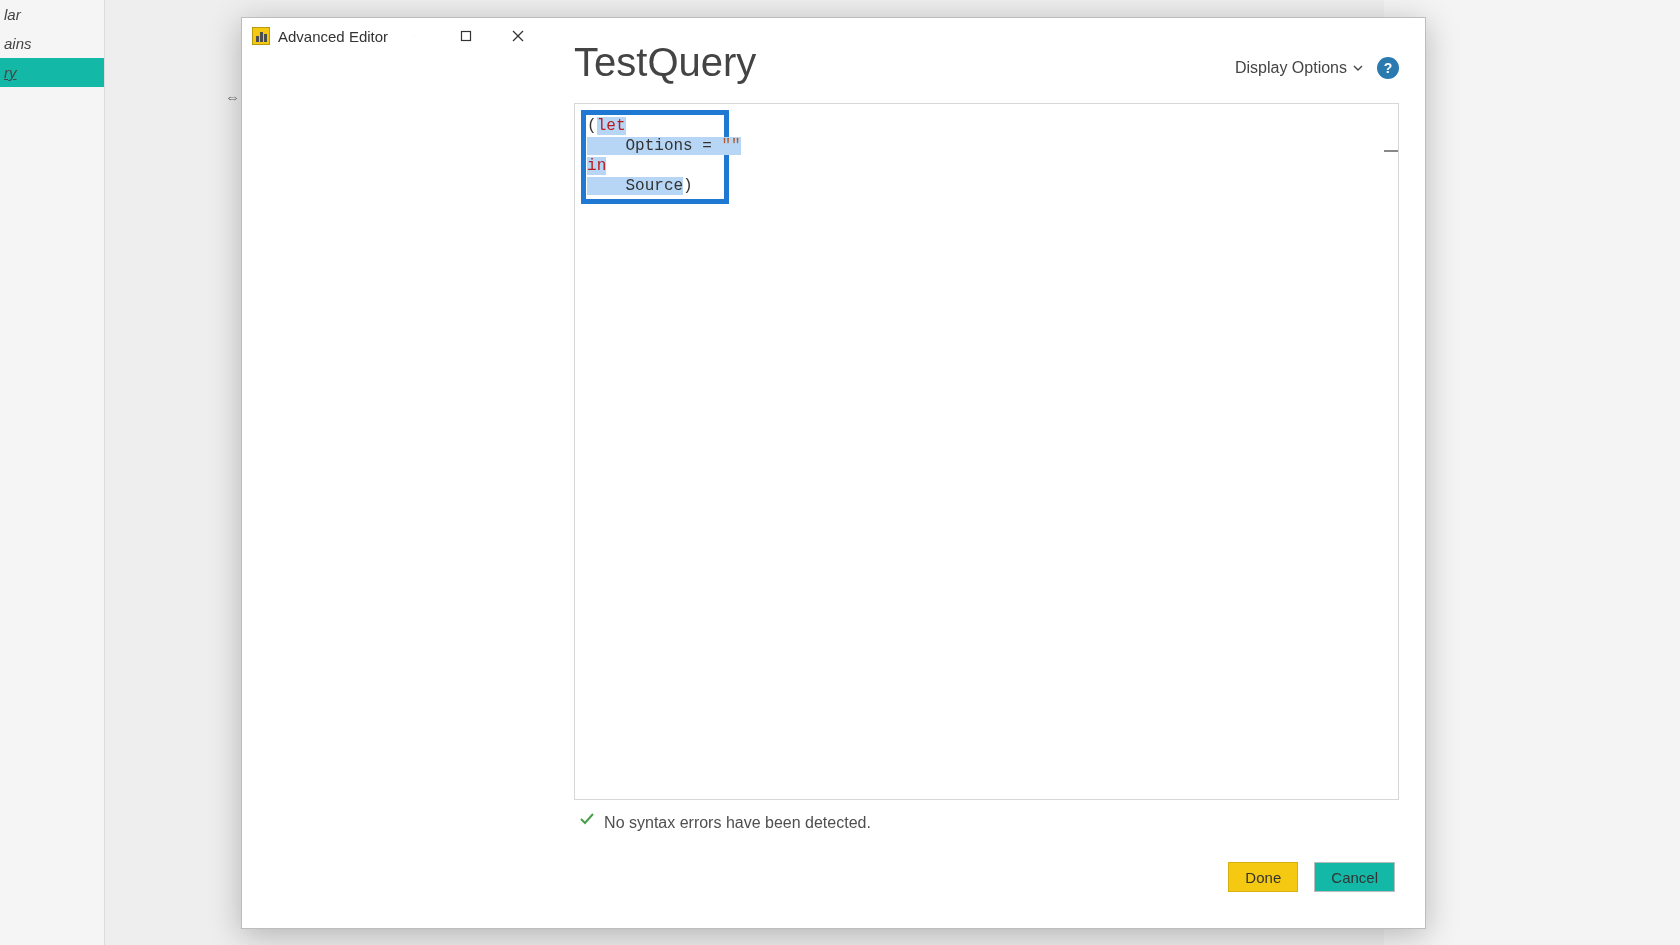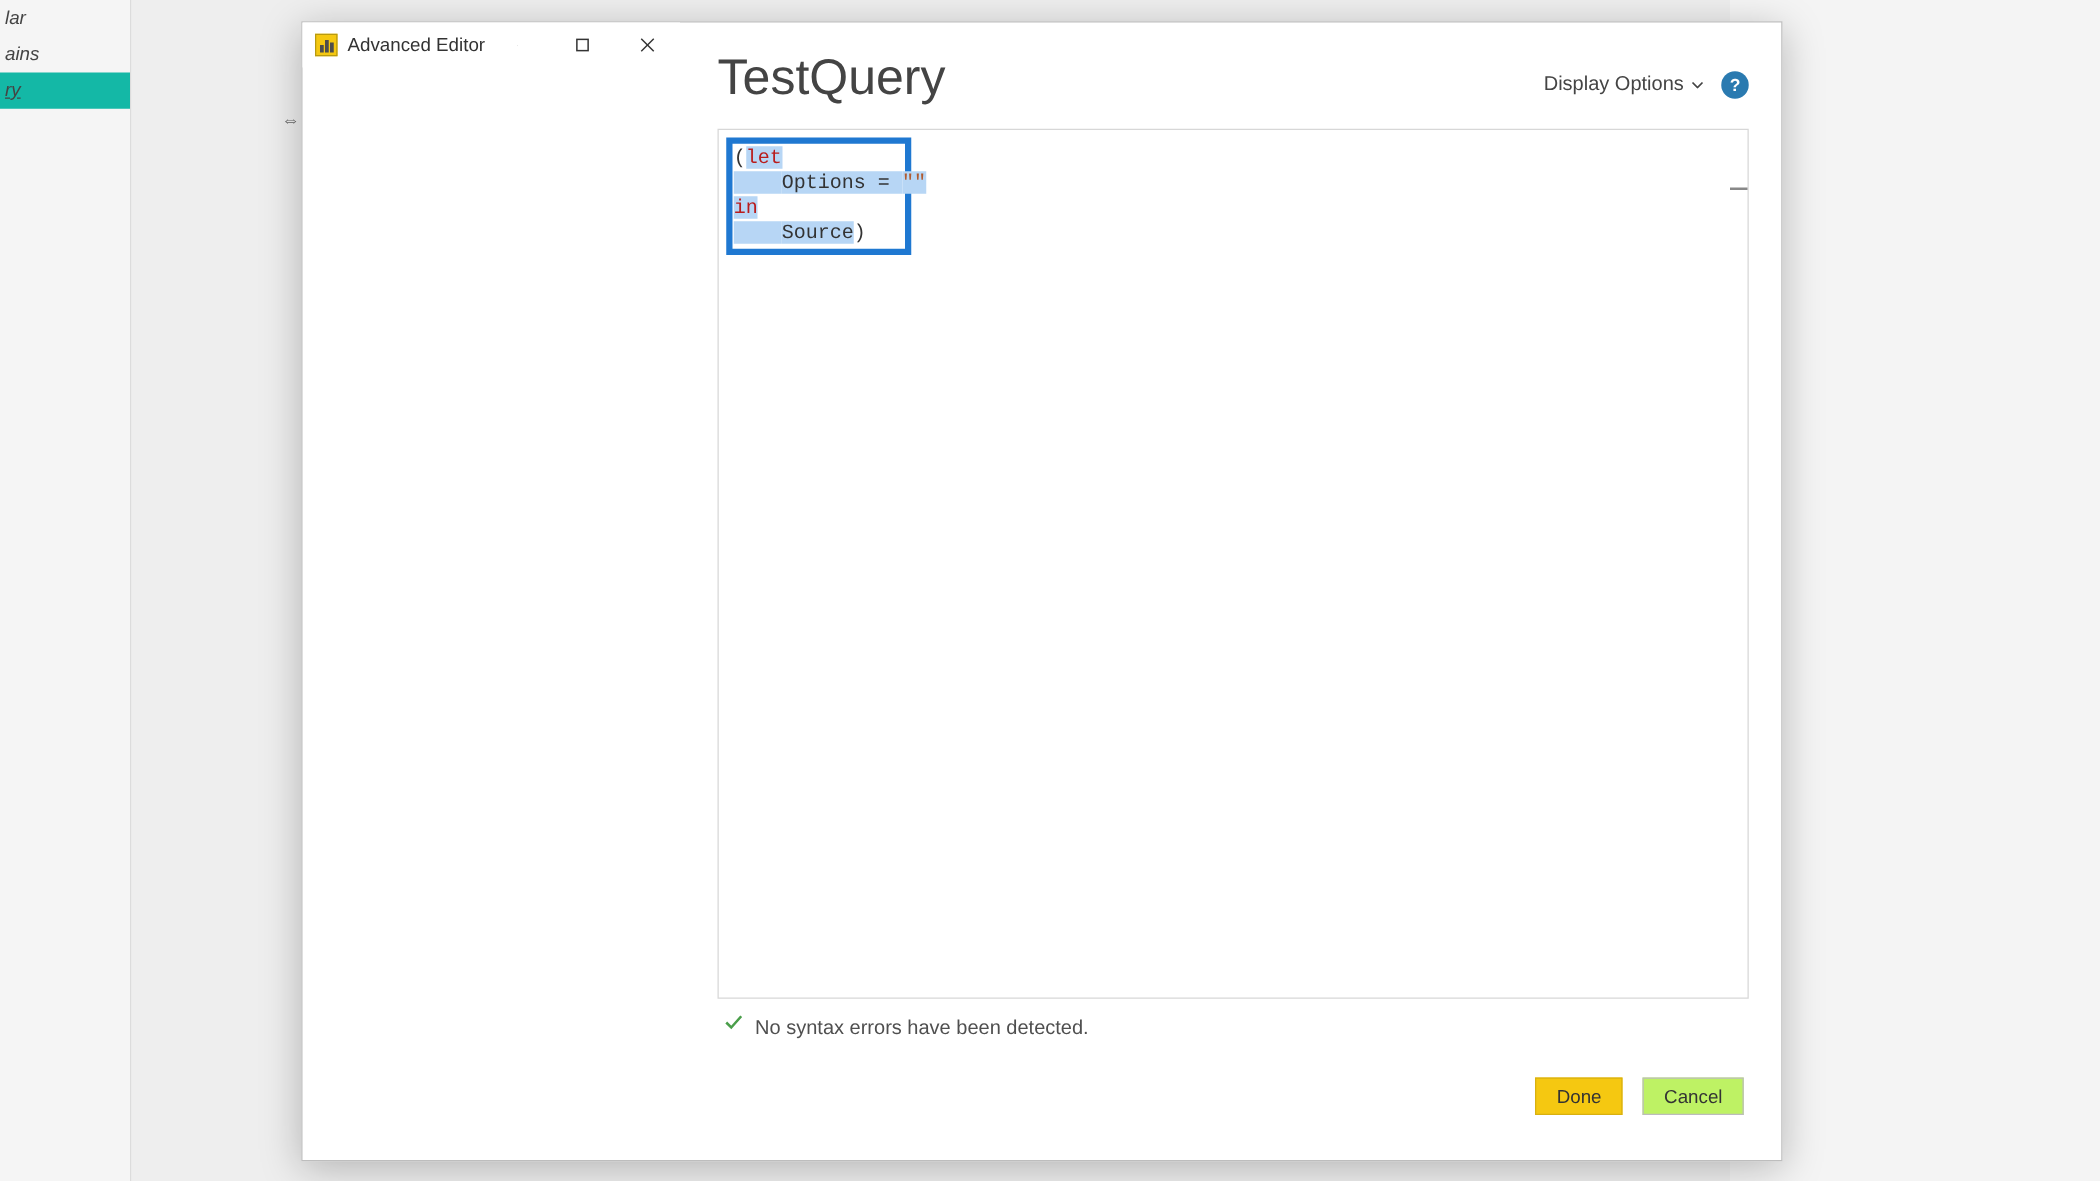--- a/index.html
+++ b/index.html
@@ -76,21 +76,21 @@
   }
   .code-area .sel { background:#b7d6f5; }
   .kw { color:#b91c1c; }
   .str { color:#b05a2f; }
   
   .status-row { display:flex; align-items:flex-end; gap:8px; padding: 10px 4px 4px 4px; font-size:16px; color:#4f4f4f; }
   .status-row .check { color:#4a9e4a; }
   .status-row .check svg { width:18px; height:18px; }
   
   .button-row { display:flex; justify-content:flex-end; gap:16px; padding: 26px 4px 26px 4px; }
-  .btn { min-width:70px; height:30px; padding:0 16px; font-size:15px; border:1px solid #bcbcbc; background:#bef264; color:#333; cursor:pointer; }
+  .btn { min-width:70px; height:30px; padding:0 16px; font-size:15px; border:1px solid #bcbcbc; background:#14b8a6; color:#333; cursor:pointer; }
   .btn.primary { background:#f5c811; border-color:#d8b010; color:#333; }
 </style>
 </head>
 <body>
 
 <div class="stage">
 
   <div class="sidebar">
     <div class="item">lar</div>
     <div class="item">ains</div>

